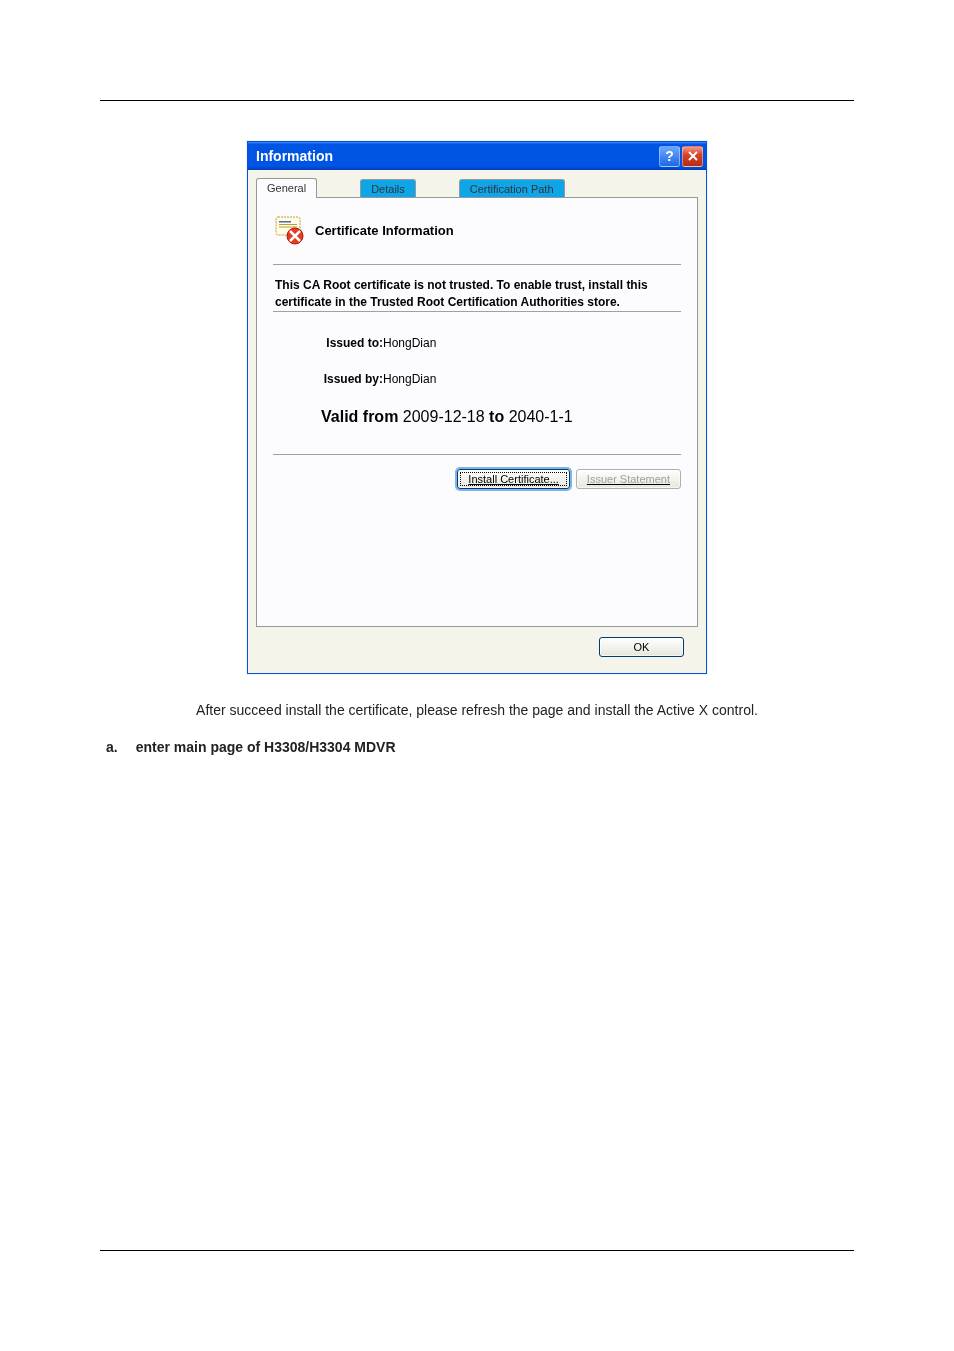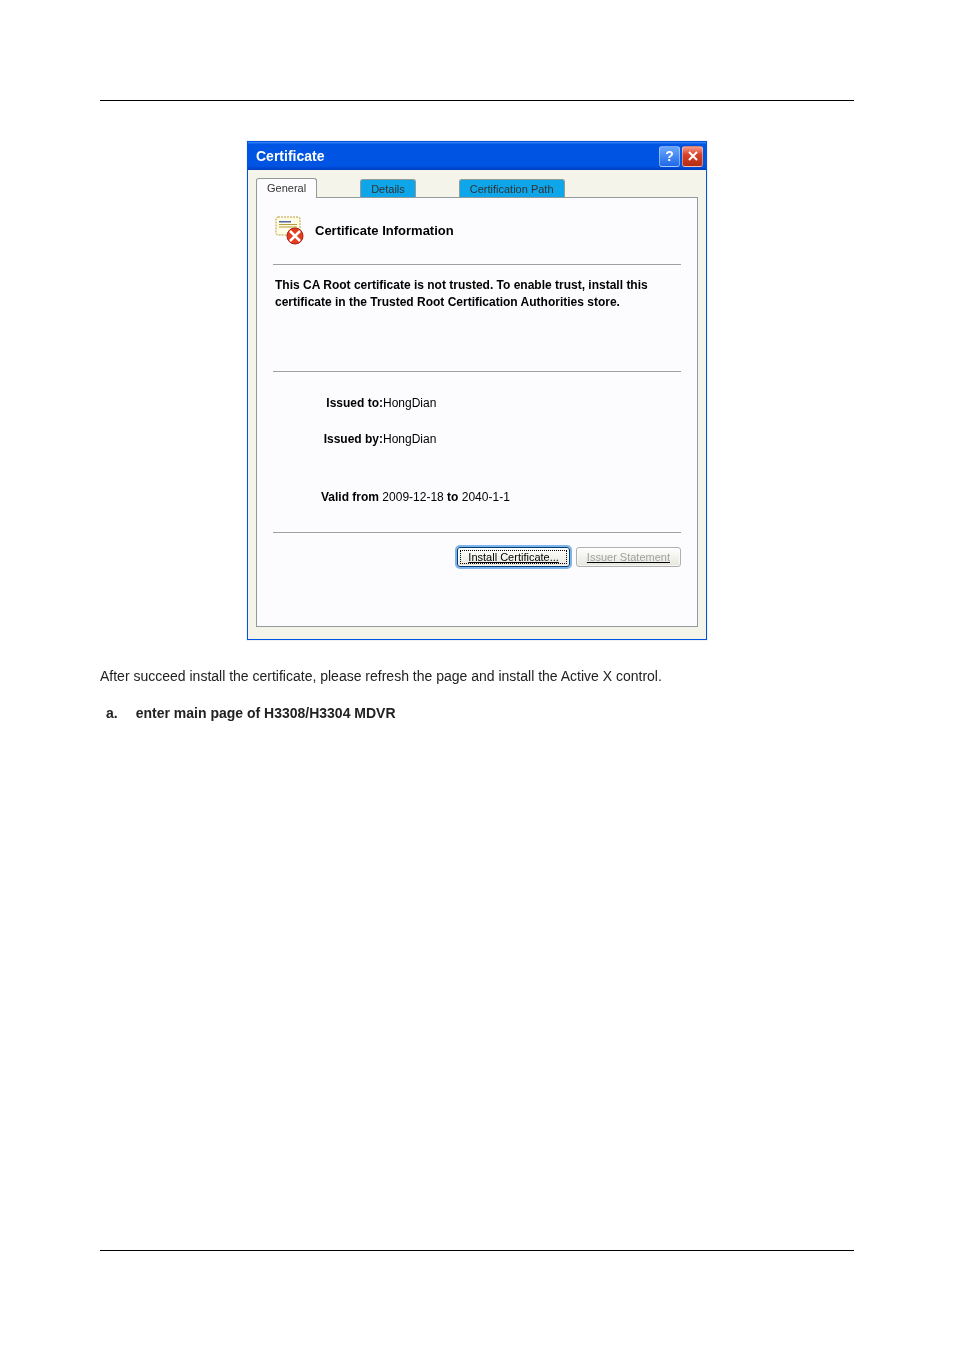--- a/index.html
+++ b/index.html
@@ -87,21 +87,20 @@
     }
     .tab-panel {
       border: 1px solid #919b9c;
       background: #fcfcfe;
       padding: 16px 16px 14px 16px;
       min-height: 430px;
       position: relative;
     }
     .cert-info-box {
       border-bottom: 1px solid #a0a0a0;
-      padding-bottom: 60px;
       margin-bottom: 14px;
     }
     .cert-header {
       display: flex;
       align-items: center;
       gap: 10px;
       margin-bottom: 18px;
     }
     .cert-icon {
       width: 32px;
@@ -128,21 +127,21 @@
     .issued-block {
       border-bottom: 1px solid #a0a0a0;
       padding: 10px 0 28px 24px;
       margin-bottom: 14px;
       font-size: 12px;
     }
     .issued-row { margin-bottom: 22px; display: flex; }
     .issued-row:last-child { margin-bottom: 0; }
     .issued-label { font-weight: bold; min-width: 86px; text-align: right; }
     .issued-value { }
-    .valid-row { margin-top: 44px; padding-left: 24px; font-size: 12px; }
+    .valid-row { margin-top: 22px; padding-left: 24px; font-size: 16px; }
     .valid-row b { font-weight: bold; }
     .button-row {
       display: flex;
       justify-content: flex-end;
       gap: 6px;
       margin-top: 8px;
       text-decoration: underline;
     }
     .xp-button {
       font-size: 11px;
@@ -171,20 +170,21 @@
     }
     .ok-button {
       min-width: 85px;
       text-align: center;
     }
     .body-text {
       font-size: 14px;
       color: #222;
       margin: 26px 0 18px 0;
       line-height: 1.5;
+      text-align: center;
     }
     .list-item {
       display: flex;
       align-items: baseline;
       font-size: 14px;
       color: #222;
       gap: 18px;
       padding-left: 6px;
     }
     .list-item .marker { font-weight: bold; }
@@ -198,21 +198,21 @@
     }
   </style>
 </head>
 <body>
 
 <div class="page-content">
   <div class="top-rule"></div>
 
   <div class="dialog">
     <div class="titlebar">
-      <span class="titlebar-text">Certificate</span>
+      <span class="titlebar-text">Information</span>
       <div class="titlebar-btn help-btn">
         <span>?</span>
       </div>
       <div class="titlebar-btn close-btn">
         <span>
           <svg width="10" height="10" viewBox="0 0 10 10">
               <path d="M1 1 L9 9 M9 1 L1 9" stroke="#fff" stroke-width="2" fill="none"></path>
             </svg>
         </span>
       </div>
@@ -264,20 +264,23 @@
             <span>2040-1-1</span>
           </div>
         </div>
 
         <div class="button-row">
           <button class="xp-button focused">Install Certificate...</button>
           <button class="xp-button disabled">Issuer Statement</button>
         </div>
       </div>
 
+      <div class="dialog-footer">
+        <button class="xp-button ok-button">OK</button>
+      </div>
     </div>
   </div>
 
   <p class="body-text">After succeed install the certificate, please refresh the page and install the Active X control.</p>
 
   <div class="list-item">
     <span class="marker">a.</span>
     <span class="item-text">enter main page of H3308/H3304 MDVR</span>
   </div>
 </div>

